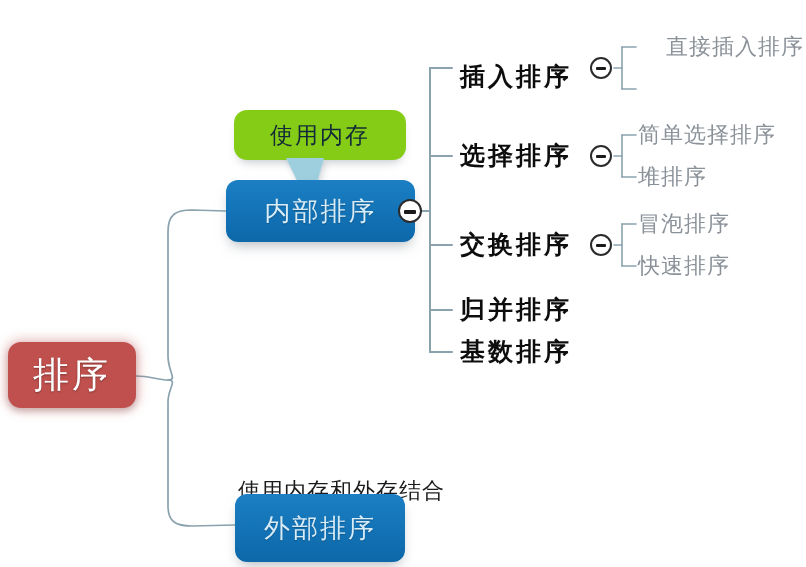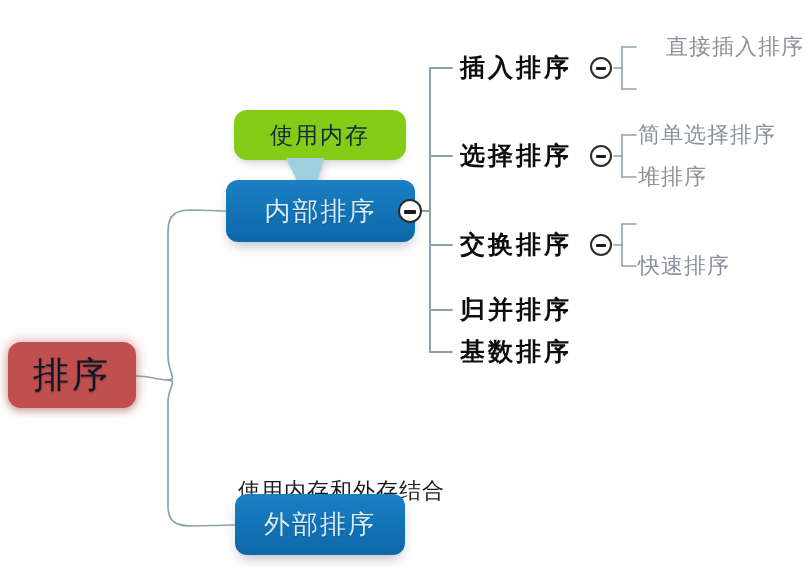--- a/index.html
+++ b/index.html
@@ -33,21 +33,21 @@
     height: 66px;
     border-radius: 13px;
     background: #c0504d;
     box-shadow: 0 0 11px 3px rgba(192,80,77,0.34),
                 0 3px 6px rgba(0,0,0,0.20);
     display: flex;
     align-items: center;
     justify-content: center;
   }
   .root-node .label {
-    color: #0f172a;
+    color: #ffffff;
     font-size: 36px;
     letter-spacing: 3px;
     text-shadow: 0 1px 2px rgba(0,0,0,0.35);
     white-space: nowrap;
     text-align: right;
   }
 
   
   .blue-node {
     position: absolute;
@@ -68,21 +68,21 @@
   #node-internal {
     left: 226px;
     top: 180px;
     width: 189px;
     height: 62px;
   }
   #node-external {
     left: 235px;
     top: 494px;
     width: 170px;
-    height: 61px;
+    height: 68px;
   }
 
   
   .callout {
     position: absolute;
     left: 234px;
     top: 110px;
     width: 172px;
     height: 50px;
     border-radius: 13px;
@@ -240,33 +240,34 @@
   <div id="node-internal" class="blue-node">
     <span class="label">内部排序</span>
   </div>
   <div class="collapse-btn" style="left:398px; top:199px;"></div>
 
   <div class="note-text">使用内存和外存结合</div>
   <div id="node-external" class="blue-node">
     <span class="label">外部排序</span>
   </div>
 
-  <div class="topic" style="left:460px; top:55px;">插入排序</div>
+  <div class="topic" style="left:460px; top:64px;">插入排序</div>
   <div class="collapse-btn small" style="left:590px; top:57px;"></div>
 
   <div class="topic" style="left:460px; top:143px;">选择排序</div>
   <div class="collapse-btn small" style="left:590px; top:145px;"></div>
 
   <div class="topic" style="left:460px; top:232px;text-align:center;">交换排序</div>
   <div class="collapse-btn small" style="left:590px; top:234px;"></div>
 
   <div class="topic" style="left:460px; top:297px;">归并排序</div>
 
   <div class="topic" style="left:460px; top:339px;">基数排序</div>
 
   <div class="leaf" style="left:638px; top:36px;margin-left:28px;">直接插入排序</div>
 
   <div class="leaf" style="left:638px; top:124px;">简单选择排序</div>
   <div class="leaf" style="left:638px; top:166px;">堆排序</div>
 
+  <div class="leaf" style="left:638px; top:213px;">冒泡排序</div>
   <div class="leaf" style="left:638px; top:255px;">快速排序</div>
 
 </div>
 
 </body></html>

